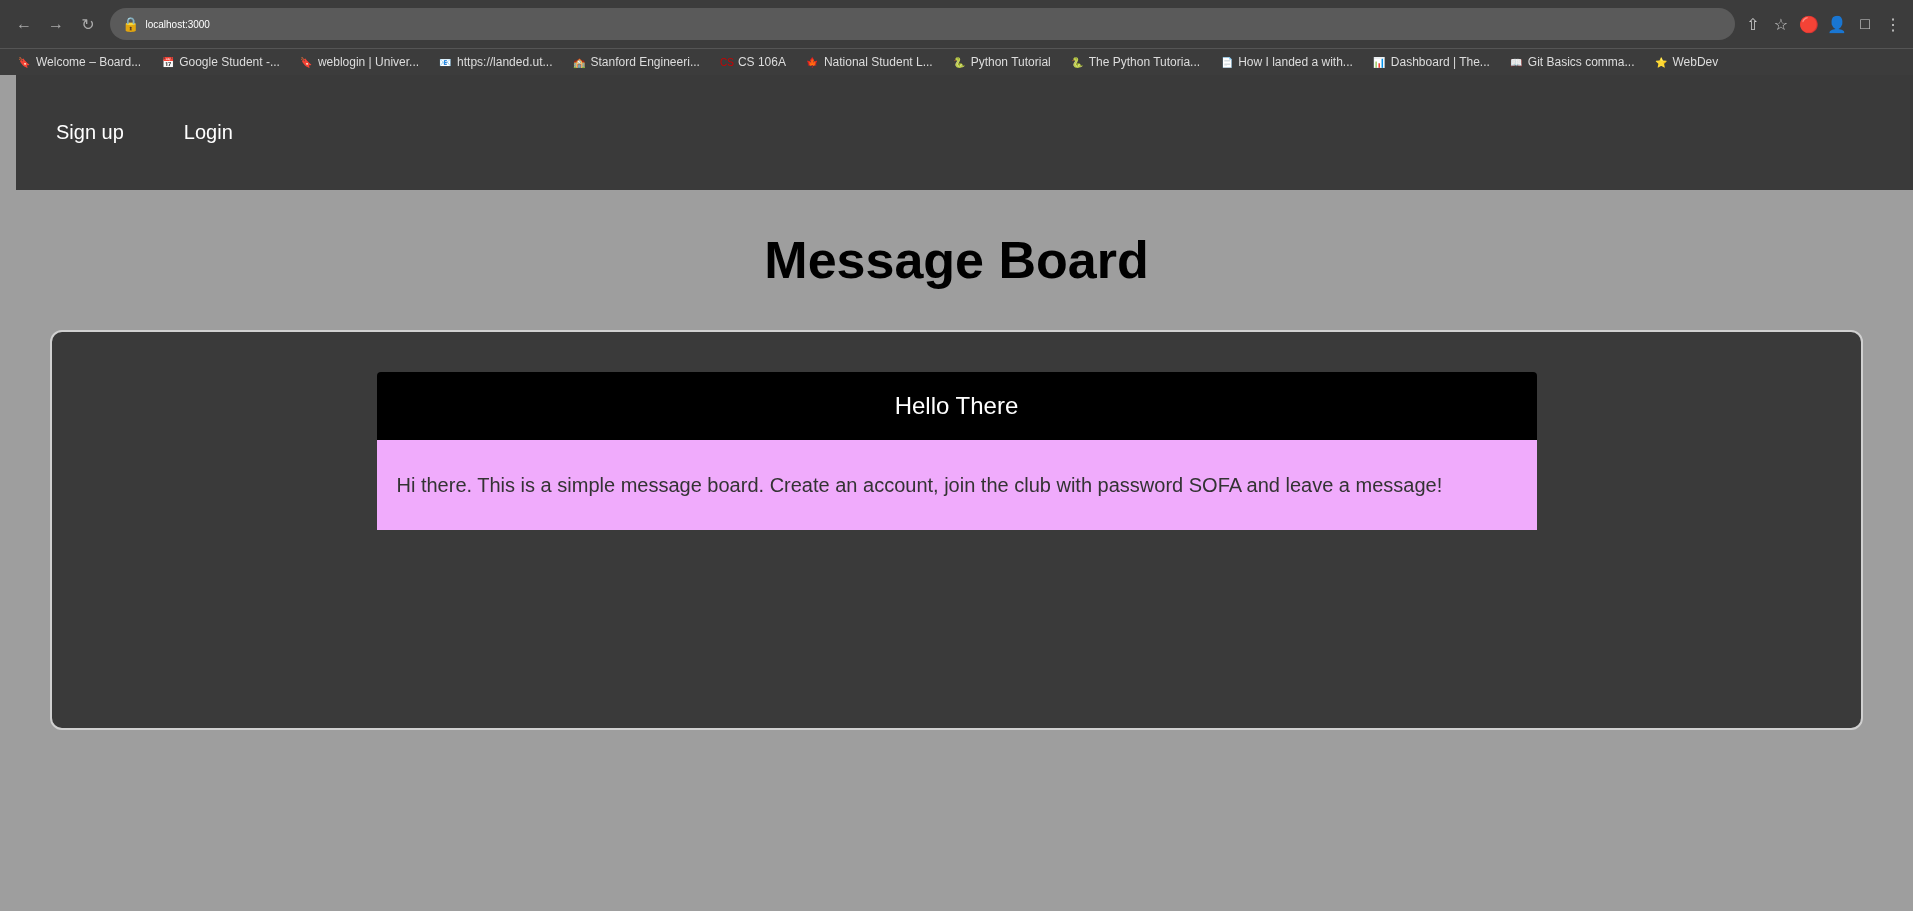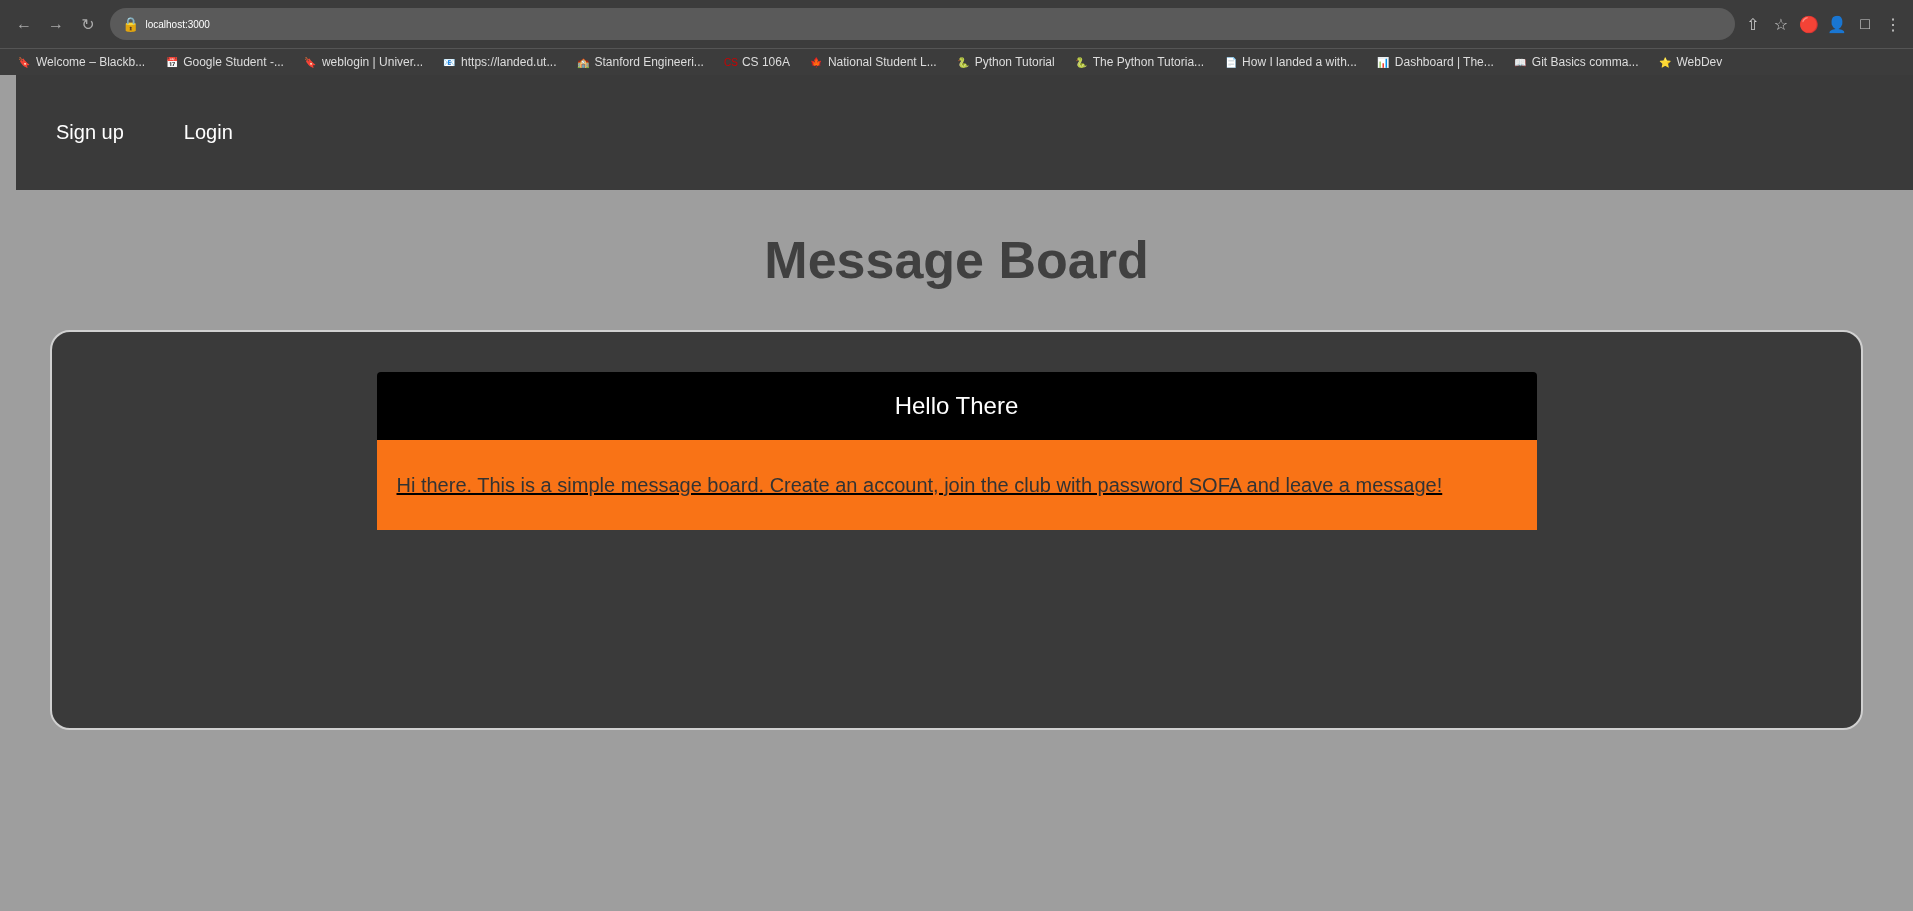--- a/index.html
+++ b/index.html
@@ -151,29 +151,29 @@
 
     
     .main-content {
       padding: 40px 50px;
     }
 
     .page-title {
       text-align: center;
       font-size: 52px;
       font-weight: bold;
-      color: #404040;
+      color: #000000;
       margin-bottom: 40px;
       font-family: Arial, sans-serif;
     }
 
     
     .board-container {
       background-color: #3a3a3a;
-      border-radius: 20px;
+      border-radius: 12px;
       border: 2px solid #d0d0d0;
       padding: 40px 20px 20px 20px;
       min-height: 400px;
     }
 
     
     .message-card {
       background-color: #000;
       border-radius: 4px 4px 0 0;
       padding: 20px;
@@ -182,25 +182,24 @@
       max-width: 1160px;
     }
 
     .message-username {
       color: #ffffff;
       font-size: 24px;
       font-family: Arial, sans-serif;
     }
 
     .message-body {
-      background-color: #f97316;
+      background-color: #f0abfc;
       padding: 30px 20px;
       max-width: 1160px;
       margin: 0 auto;
-      text-decoration: underline;
     }
 
     .message-text {
       color: #333;
       font-size: 20px;
       line-height: 1.5;
       font-family: Arial, sans-serif;
     }
   </style>
 </head>
@@ -224,21 +223,21 @@
       <span class="browser-action-icon" style="color:#cc0000;">🔴</span>
       <span class="browser-action-icon">👤</span>
       <span class="browser-action-icon">□</span>
       <span class="browser-action-icon">⋮</span>
     </div>
   </div>
 
   <div class="bookmarks-bar">
     <div class="bookmark-item">
       <span class="bookmark-favicon">🔖</span>
-      <span>Welcome – Blackb...</span>
+      <span>Welcome – Board...</span>
     </div>
     <div class="bookmark-item">
       <span class="bookmark-favicon">📅</span>
       <span>Google Student -...</span>
     </div>
     <div class="bookmark-item">
       <span class="bookmark-favicon">🔖</span>
       <span>weblogin | Univer...</span>
     </div>
     <div class="bookmark-item">

